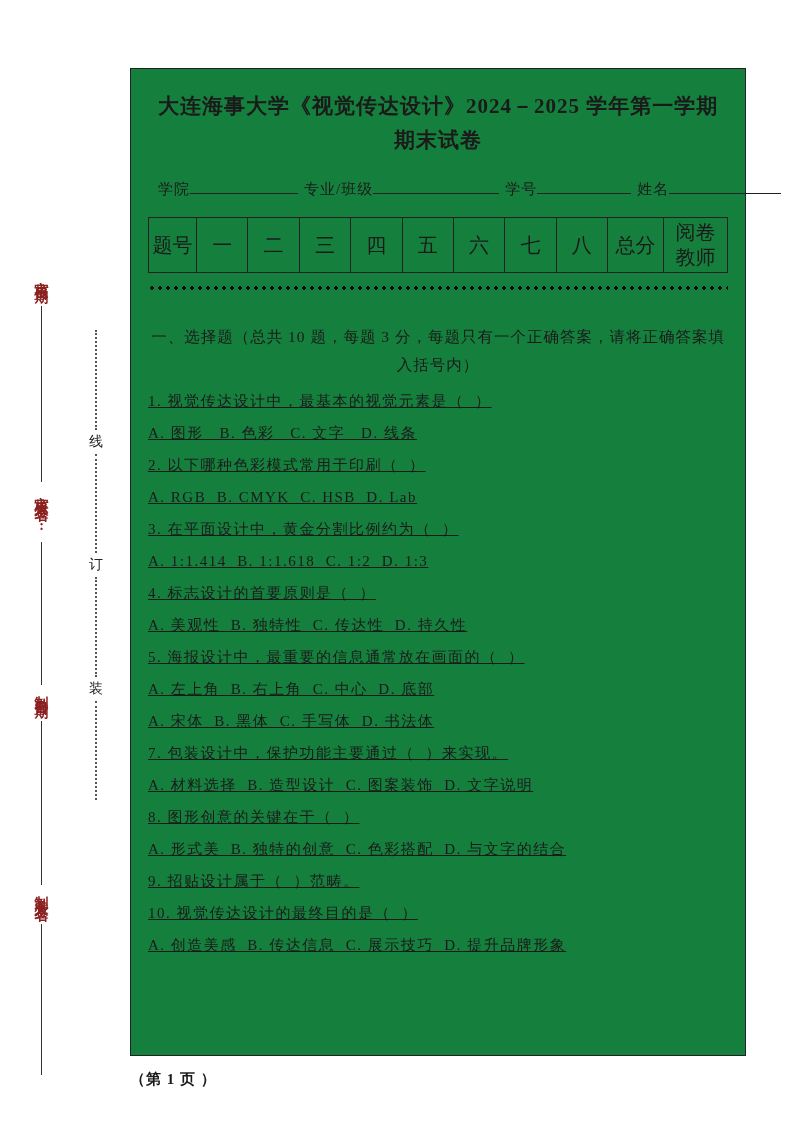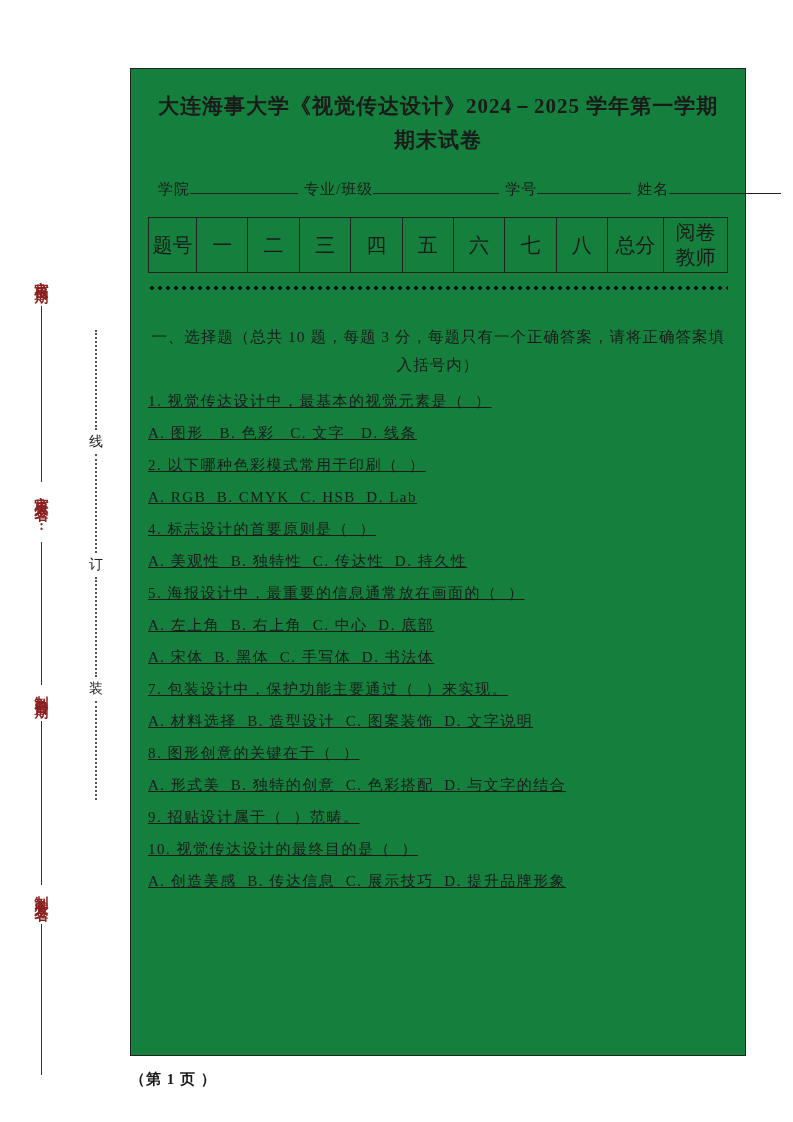--- a/index.html
+++ b/index.html
@@ -143,20 +143,24 @@
 
   <div>
     <p class="qline">1. 视觉传达设计中，最基本的视觉元素是（  ）</p>
     <p class="qline">A. 图形   B. 色彩   C. 文字   D. 线条</p>
   </div>
   <div>
     <p class="qline">2. 以下哪种色彩模式常用于印刷（  ）</p>
     <p class="qline">A. RGB  B. CMYK  C. HSB  D. Lab</p>
   </div>
   <div>
+    <p class="qline">3. 在平面设计中，黄金分割比例约为（  ）</p>
+    <p class="qline">A. 1:1.414  B. 1:1.618  C. 1:2  D. 1:3</p>
+  </div>
+  <div>
     <p class="qline">4. 标志设计的首要原则是（  ）</p>
     <p class="qline">A. 美观性  B. 独特性  C. 传达性  D. 持久性</p>
   </div>
   <div>
     <p class="qline">5. 海报设计中，最重要的信息通常放在画面的（  ）</p>
     <p class="qline">A. 左上角  B. 右上角  C. 中心  D. 底部</p>
   </div>
   <div>
     <p class="qline">A. 宋体  B. 黑体  C. 手写体  D. 书法体</p>
   </div>

